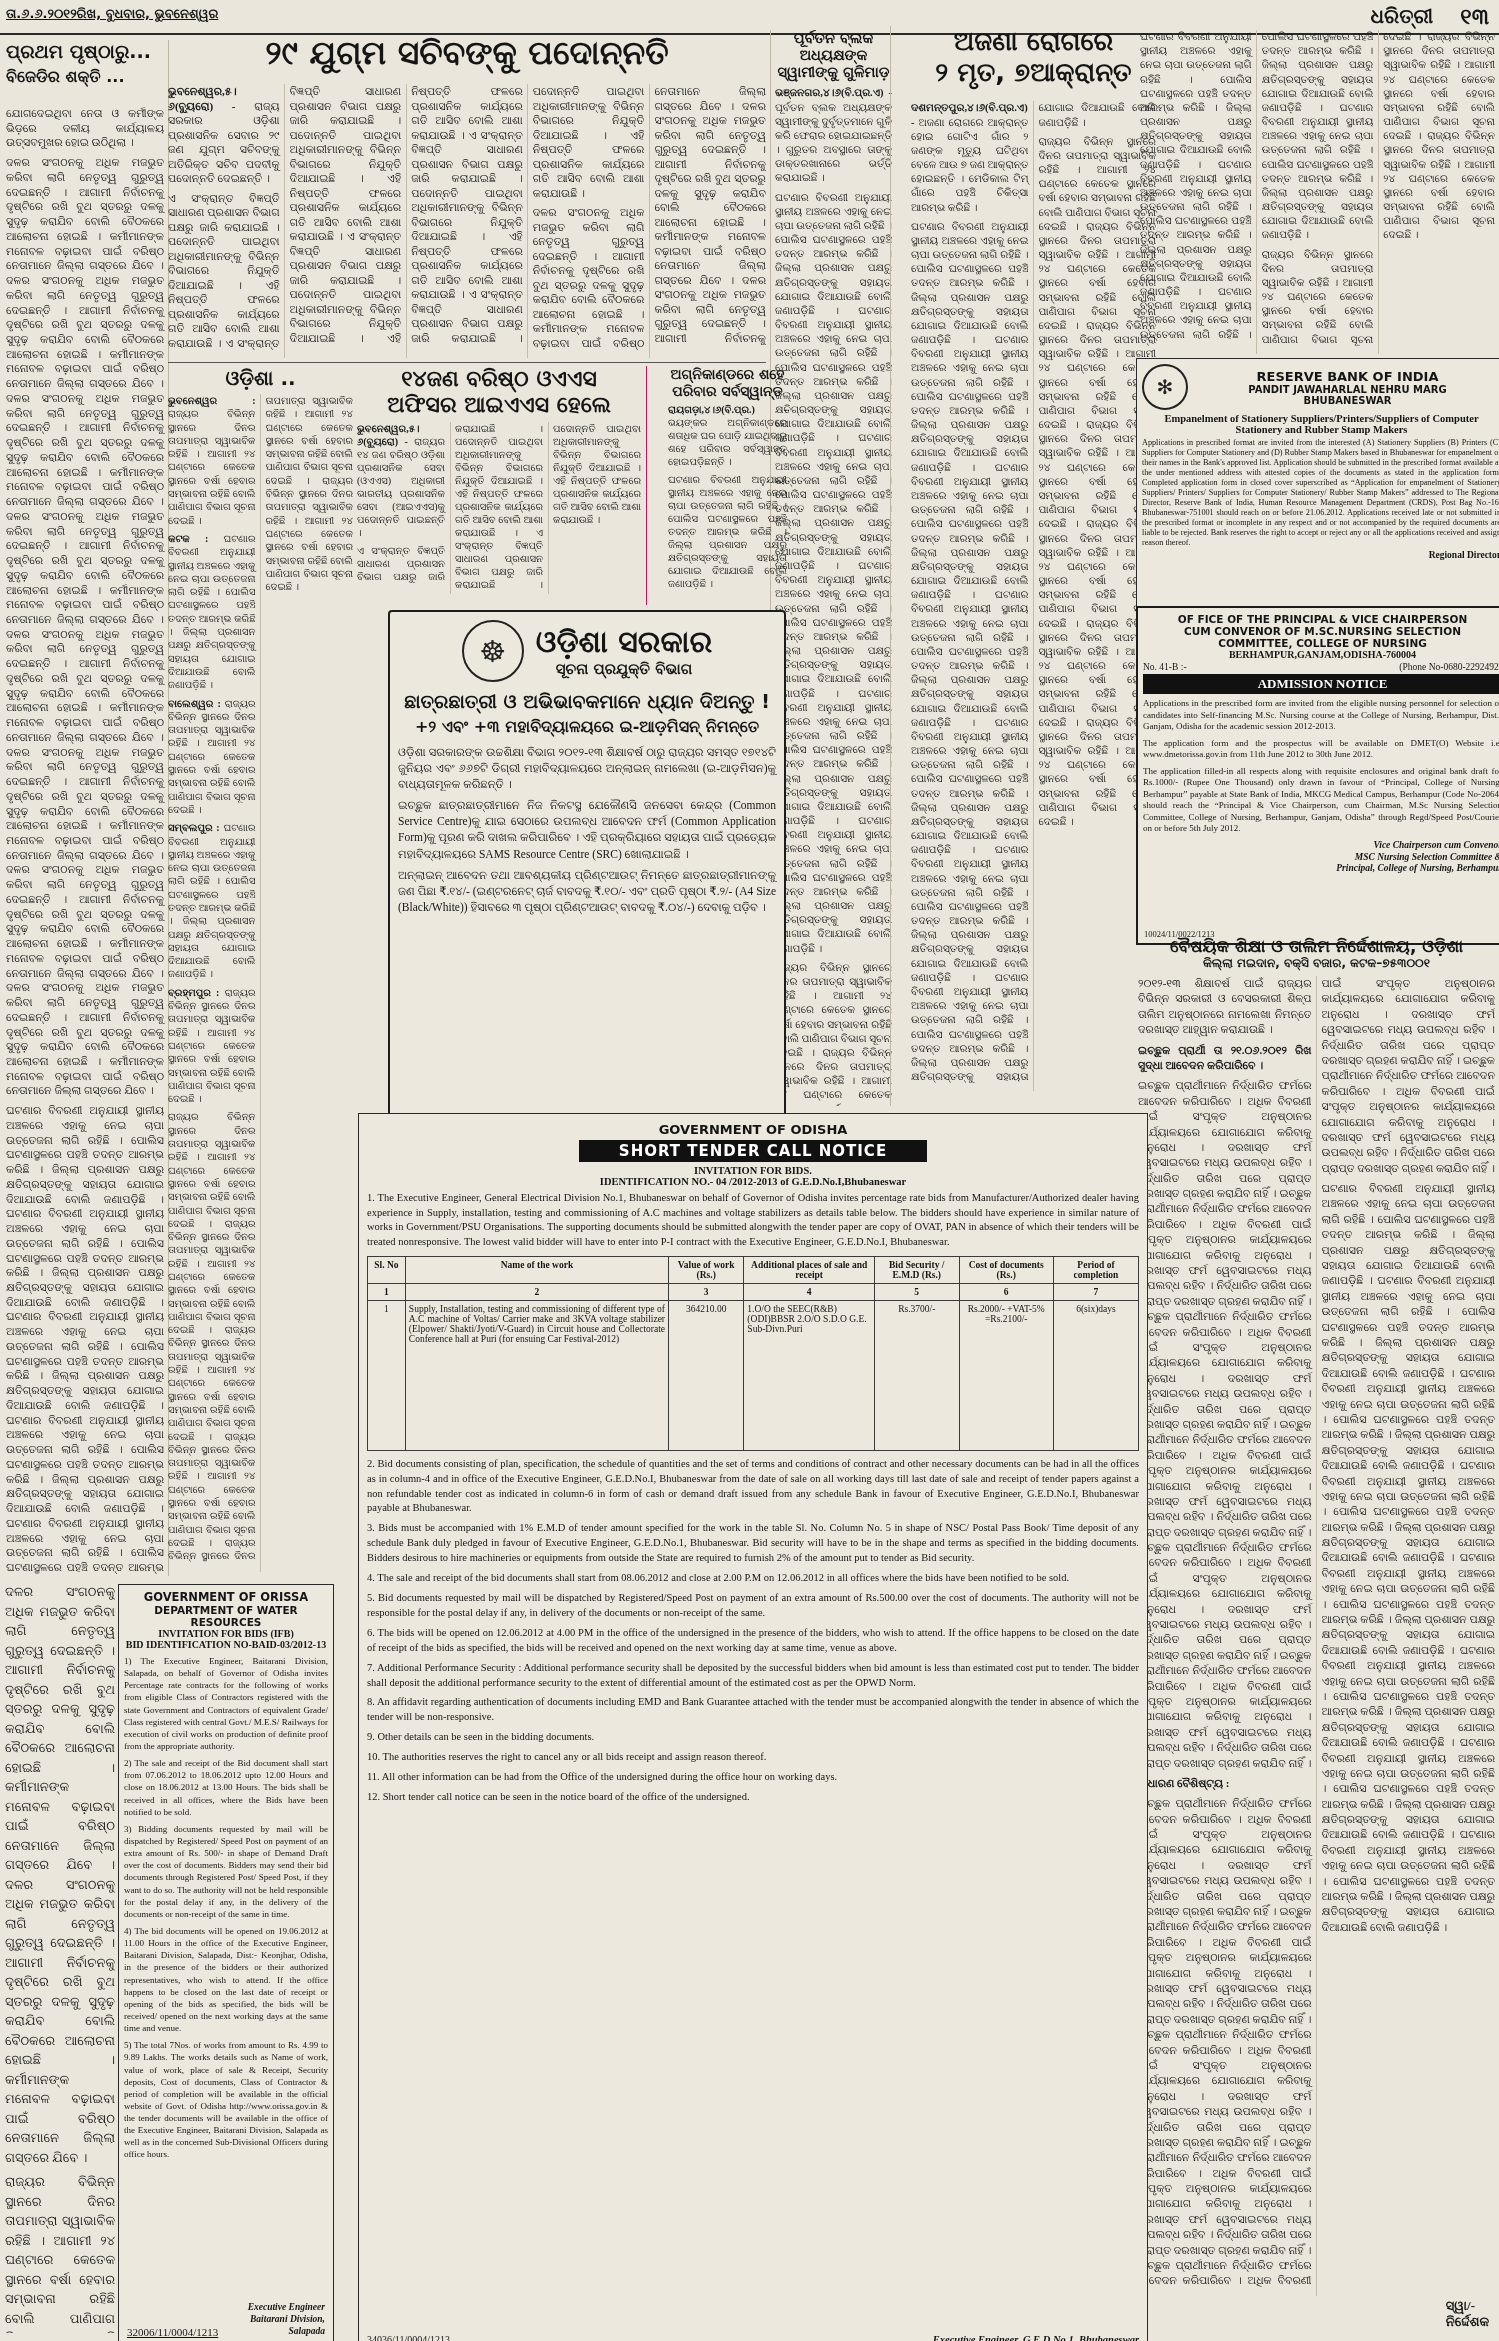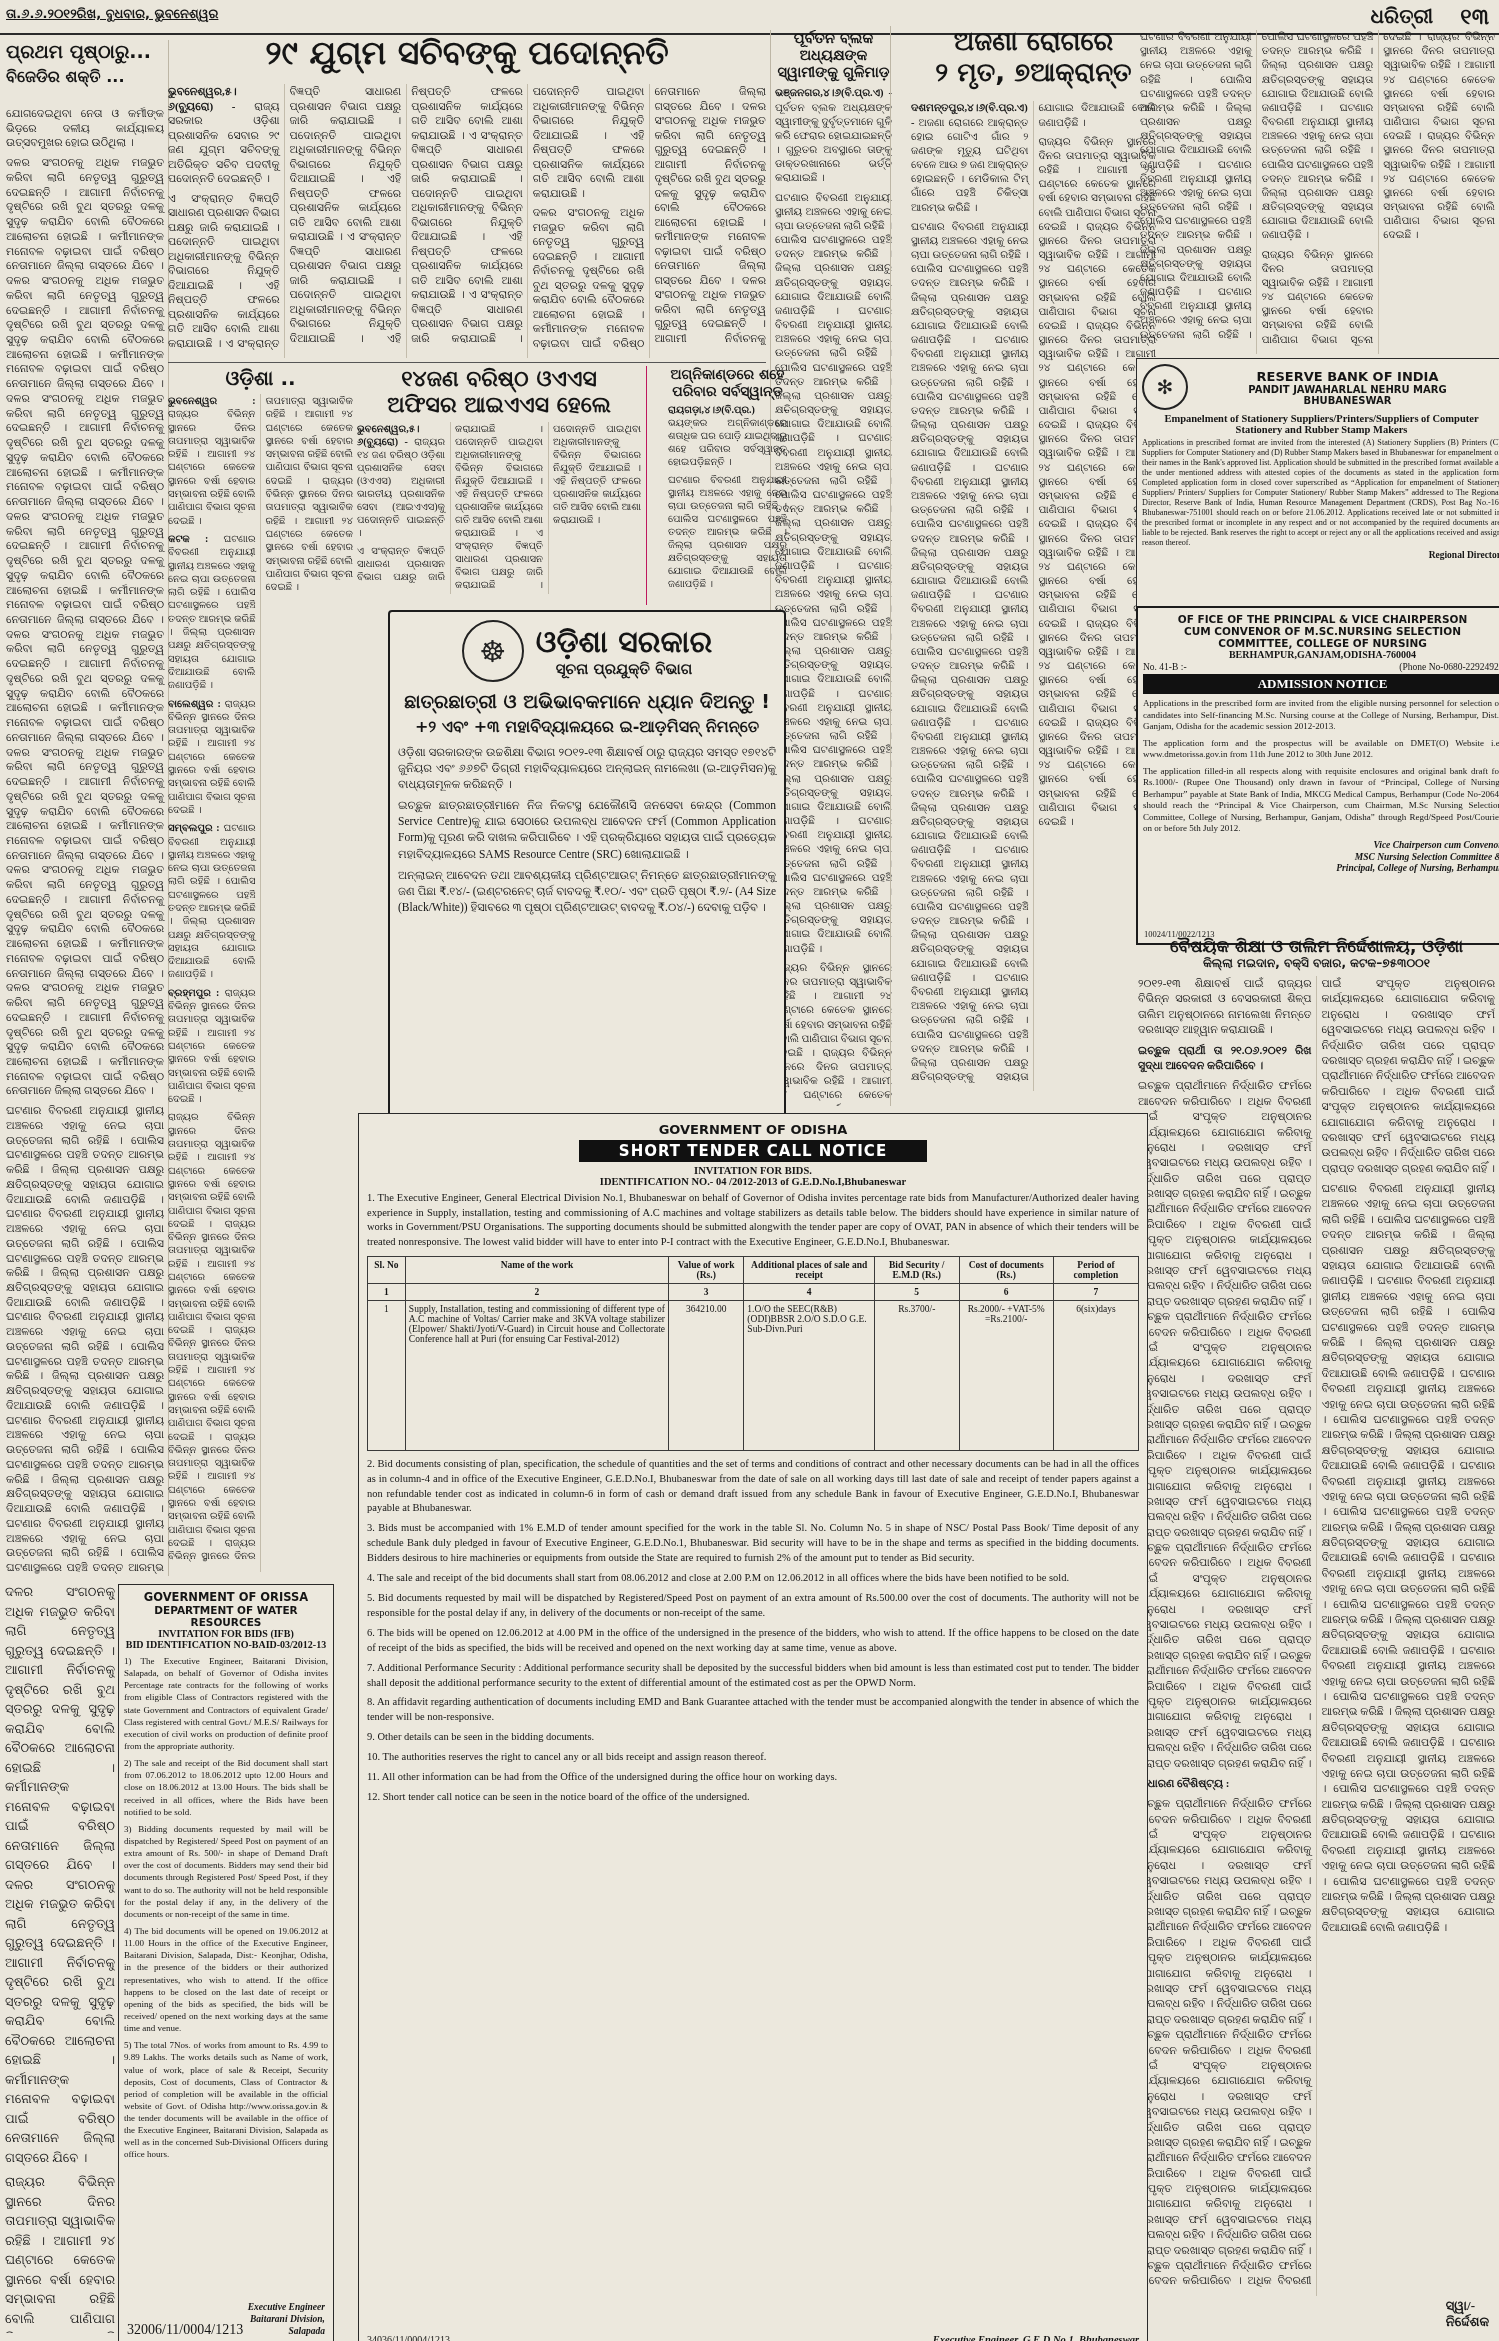--- a/index.html
+++ b/index.html
@@ -277,21 +277,21 @@
     <div class="ctr" style="font-size:10px;font-weight:bold;">INVITATION FOR BIDS (IFB)</div>
     <div class="ctr" style="font-size:10px;font-weight:bold;margin-bottom:5px;">BID IDENTIFICATION NO-BAID-03/2012-13</div>
     <div class="jt" style="font-size:9px;line-height:1.35;">
       <p>1) The Executive Engineer, Baitarani Division, Salapada, on behalf of Governor of Odisha invites Percentage rate contracts for the following of works from eligible Class of Contractors registered with the state Government and Contractors of equivalent Grade/ Class registered with central Govt./ M.E.S/ Railways for execution of civil works on production of definite proof from the appropriate authority.</p>
       <p>2) The sale and receipt of the Bid document shall start from 07.06.2012 to 18.06.2012 upto 12.00 Hours and close on 18.06.2012 at 13.00 Hours. The bids shall be received in all offices, where the Bids have been notified to be sold.</p>
       <p>3) Bidding documents requested by mail will be dispatched by Registered/ Speed Post on payment of an extra amount of Rs. 500/- in shape of Demand Draft over the cost of documents. Bidders may send their bid documents through Registered Post/ Speed Post, if they want to do so. The authority will not be held responsible for the postal delay if any, in the delivery of the documents or non-receipt of the same in time.</p>
       <p>4) The bid documents will be opened on 19.06.2012 at 11.00 Hours in the office of the Executive Engineer, Baitarani Division, Salapada, Dist:- Keonjhar, Odisha, in the presence of the bidders or their authorized representatives, who wish to attend. If the office happens to be closed on the last date of receipt or opening of the bids as specified, the bids will be received/ opened on the next working days at the same time and venue.</p>
       <p>5) The total 7Nos. of works from amount to Rs. 4.99 to 9.89 Lakhs. The works details such as Name of work, value of work, place of sale &amp; Receipt, Security deposits, Cost of documents, Class of Contractor &amp; period of completion will be available in the official website of Govt. of Odisha http://www.orissa.gov.in &amp; the tender documents will be available in the office of the Executive Engineer, Baitarani Division, Salapada as well as in the concerned Sub-Divisional Officers during office hours.</p>
     </div>
     <div class="botrow">
-      <span style="font-size:14px;">32006/11/0004/1213</span>
+      <span style="font-size:11px;text-decoration:underline;">32006/11/0004/1213</span>
       <span class="sig" style="font-size:9.5px;line-height:1.25;">
         <span style="display:block;">Executive Engineer</span>
         <span style="display:block;">Baitarani Division, Salapada</span>
       </span>
     </div>
   </div>
 
 </div>
 
 </body></html>

